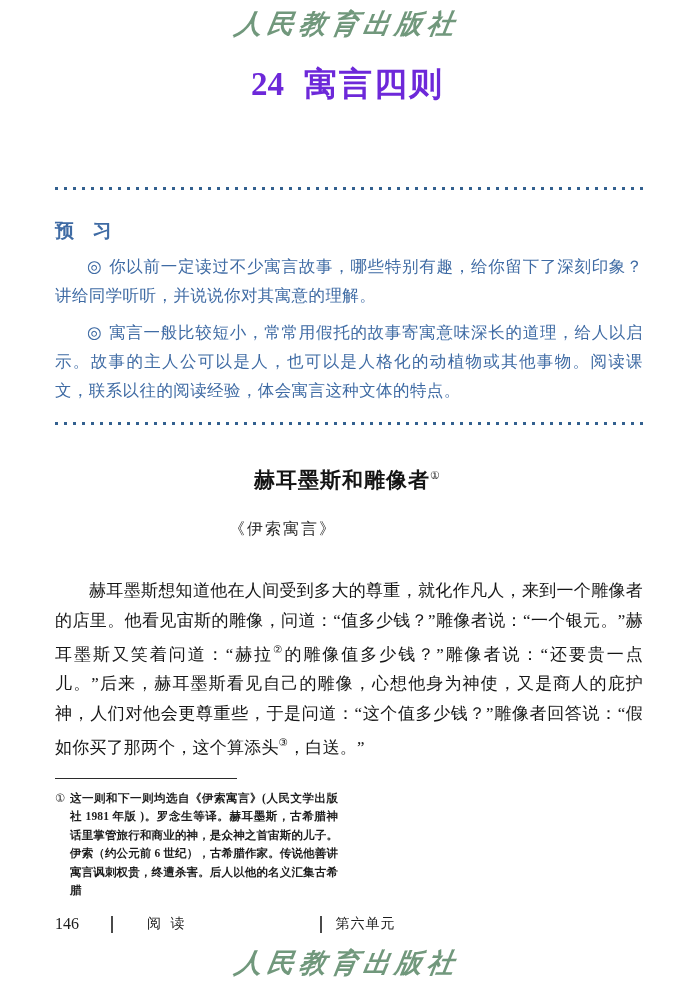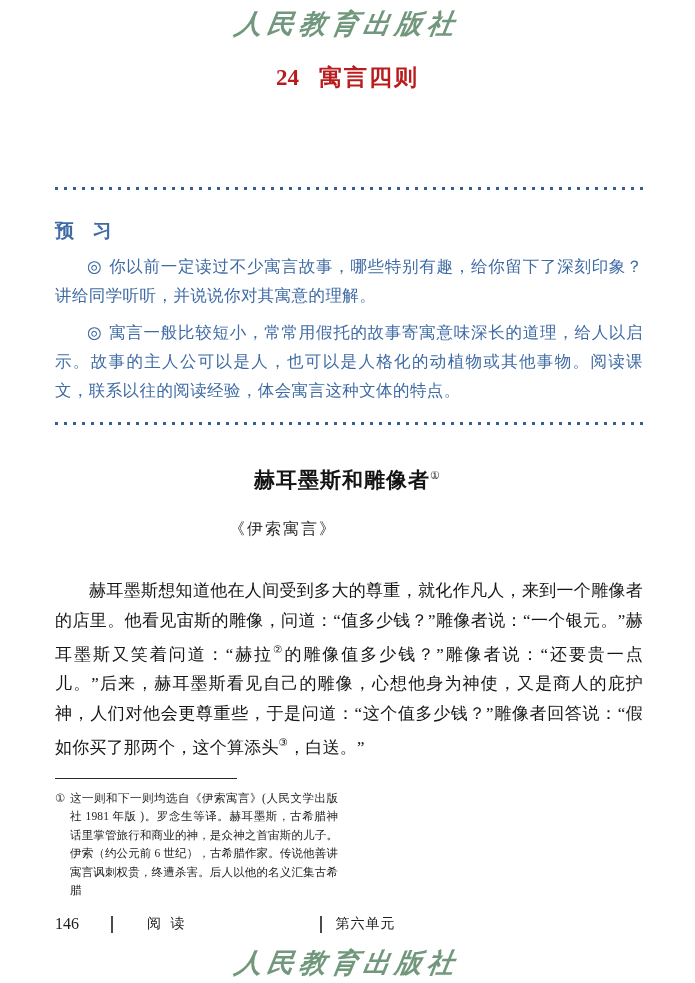--- a/index.html
+++ b/index.html
@@ -35,24 +35,24 @@
   .watermark.top { top: 6px; }
   .watermark.bottom { top: 945px; }
 
   
   .chapter-title {
     position: absolute;
     top: 62px;
     left: 0;
     width: 695px;
     text-align: center;
-    font-size: 23px;
+    font-size: 33px;
     font-weight: 700;
     letter-spacing: 2px;
-    color: #b91c1c;
+    color: #6d28d9;
   }
   .chapter-title .num {
     font-family: "Liberation Serif", "DejaVu Serif", serif;
     margin-right: 20px;
     letter-spacing: 0;
   }
 
   
   .preview-block {
     position: absolute;
@@ -174,20 +174,21 @@
   }
   .fn + .fn { margin-top: 0; }
   .fn .mark {
     width: 15px;
     flex: 0 0 15px;
     font-size: 11.5px;
   }
   .fn .text {
     flex: 1;
     text-align: justify;
+    font-weight: bold;
   }
   .fn-cont {
     text-indent: 0;
     margin-left: 15px;
     text-align: justify;
   }
 
   
   .page-footer {
     position: absolute;

